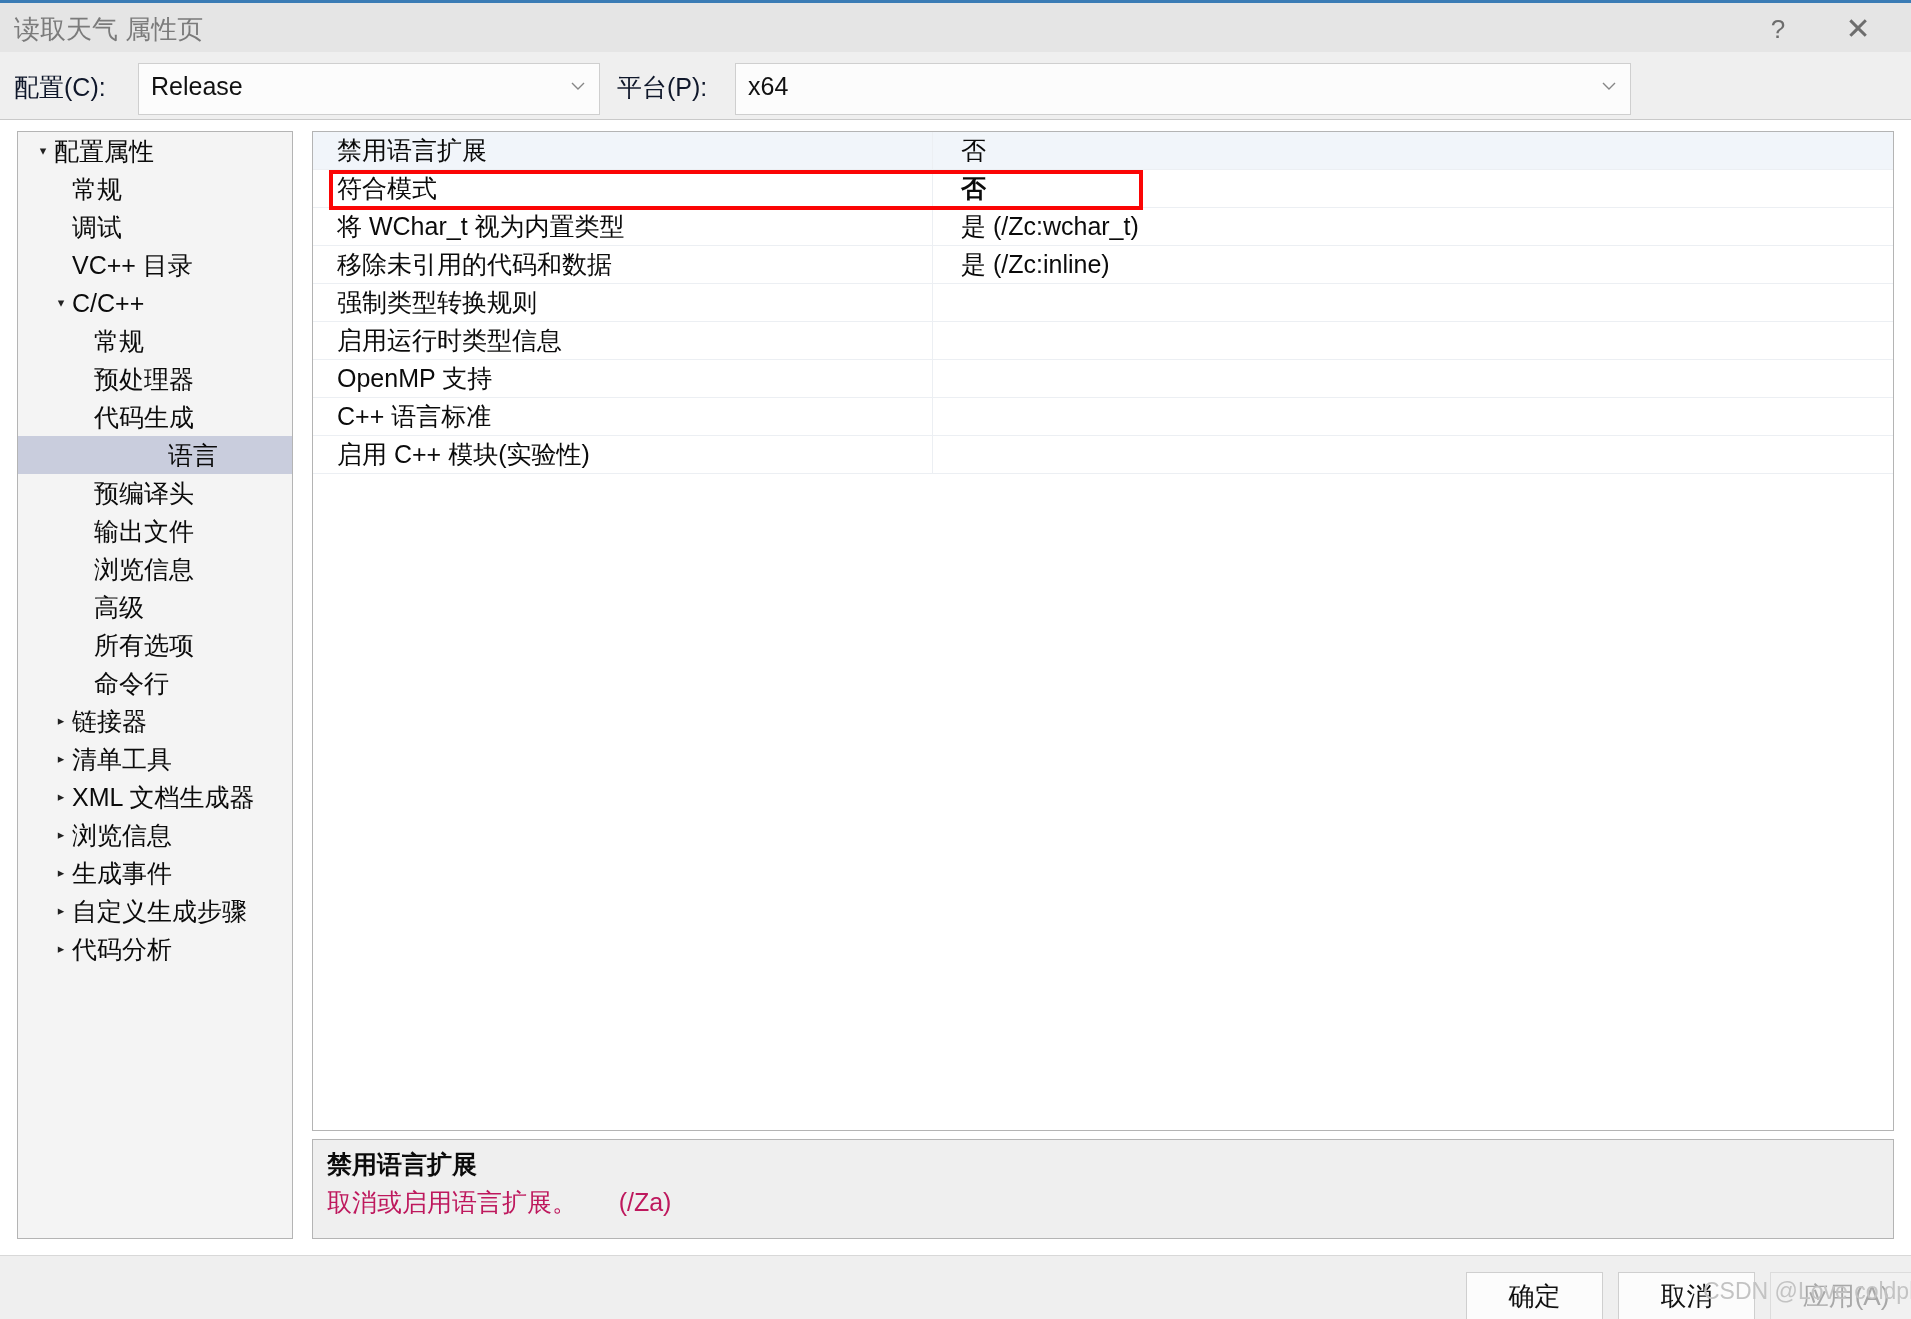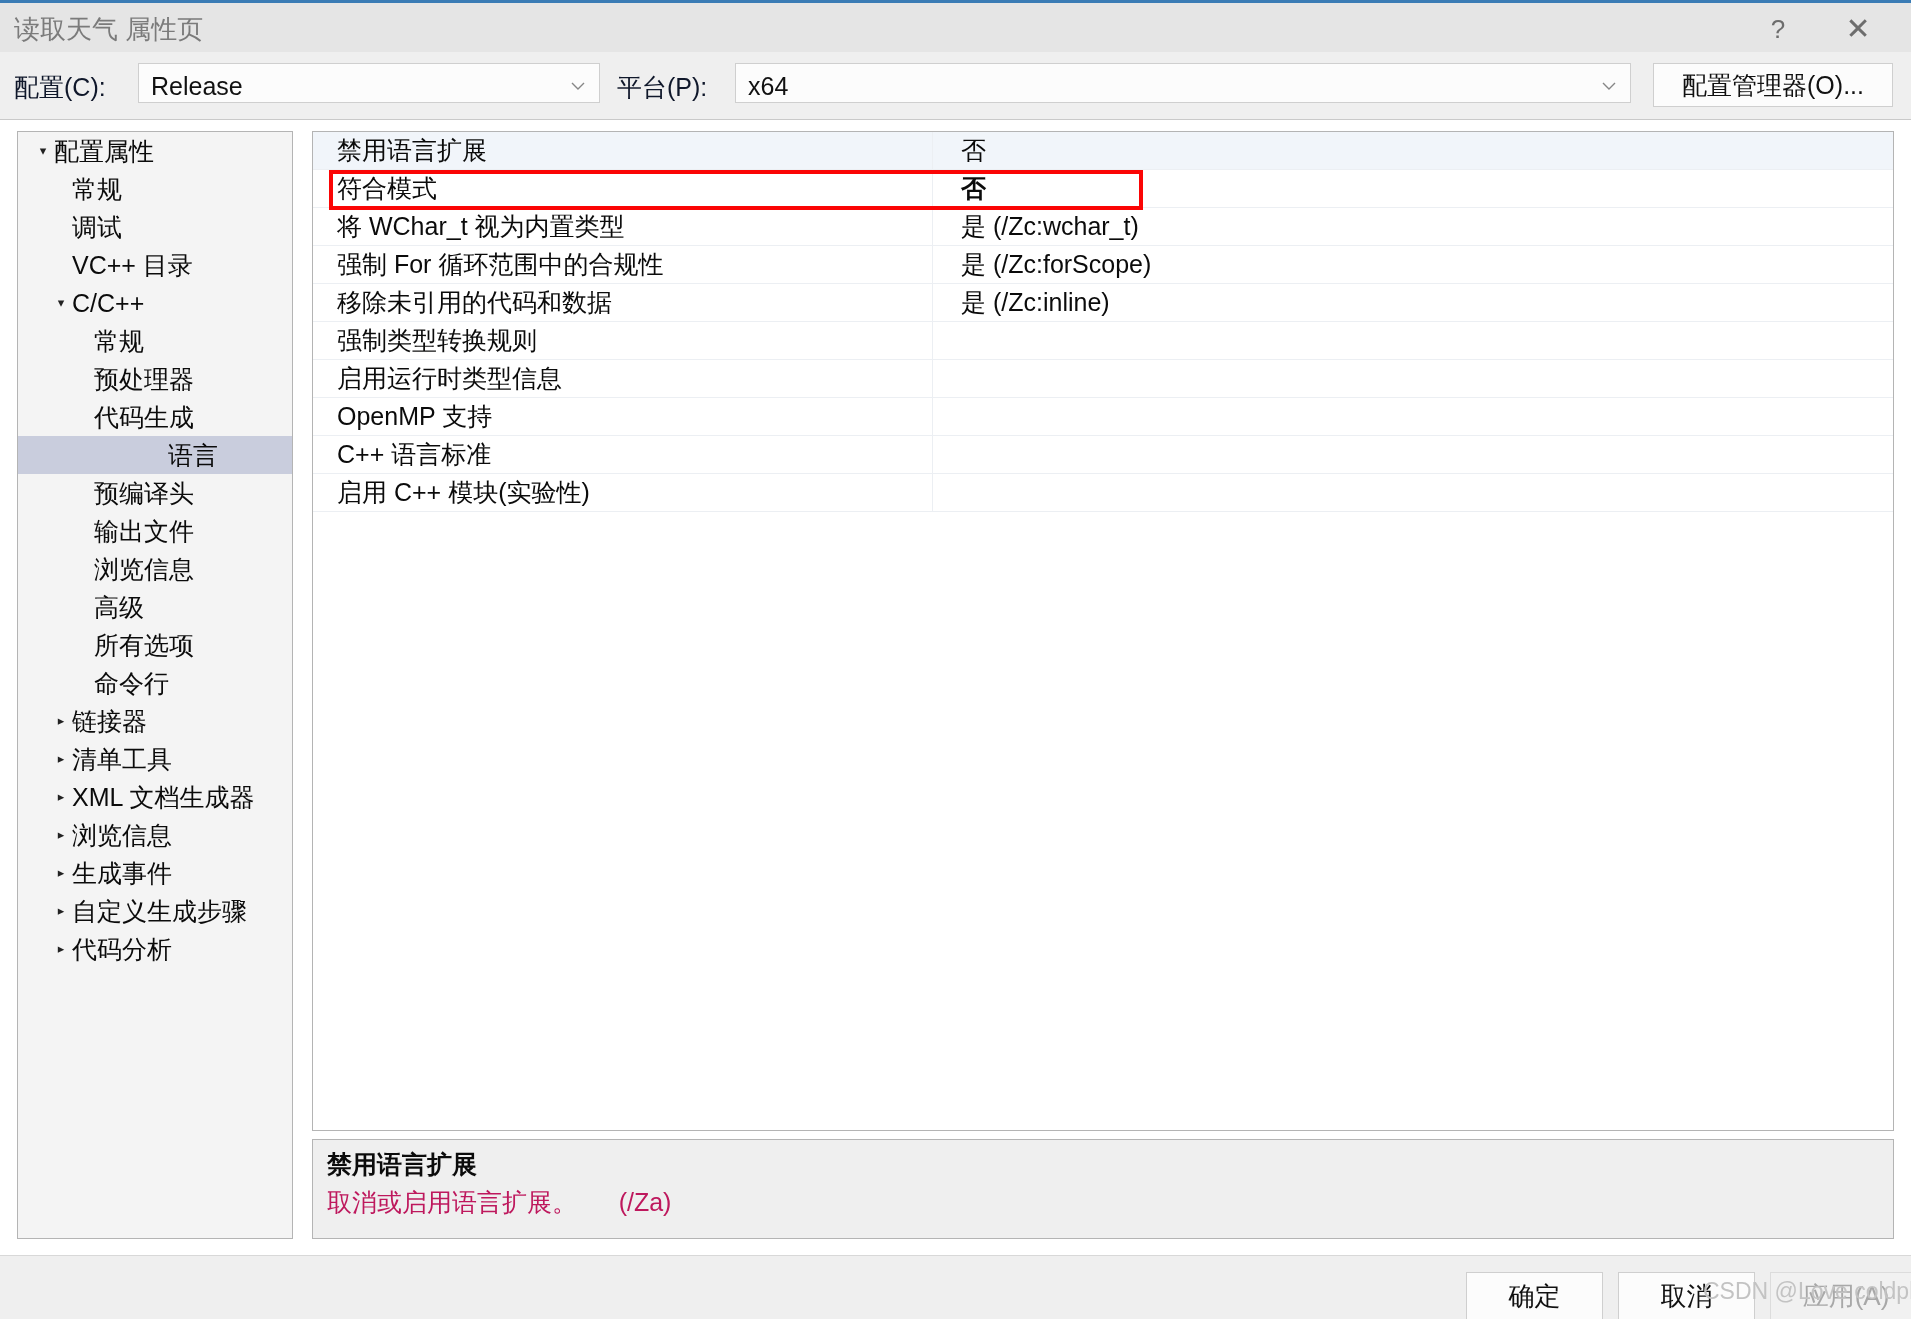--- a/index.html
+++ b/index.html
@@ -64,21 +64,21 @@
     color: #0f172a;
     top: 19px;
     white-space: nowrap;
   }
   .cfg-label-config { left: 14px; }
   .cfg-label-platform { left: 617px; }
 
   .cfg-combo {
     position: absolute;
     top: 11px;
-    height: 40px;
+    height: 52px;
     background: #fcfcfc;
     border: 1px solid #cfcfcf;
     box-sizing: border-box;
   }
   .cfg-combo-config { left: 138px; width: 462px; }
   .cfg-combo-platform { left: 735px; width: 896px; }
   .cfg-combo .combo-value {
     position: absolute;
     left: 12px;
     top: 8px;
@@ -321,21 +321,20 @@
   <div class="cfg-label cfg-label-platform">平台(P):</div>
   <div class="cfg-combo cfg-combo-platform">
     <span class="combo-value">x64</span>
     <span class="combo-arrow">
       <svg width="18" height="18" viewBox="0 0 18 18">
           <path d="M3 6 L9 12 L15 6" fill="none" stroke="#868686" stroke-width="1.4"></path>
         </svg>
     </span>
   </div>
 
-  <div class="cfg-mgr-btn">配置管理器(O)...</div>
 </div>
 
 <div class="sidebar">
   <div id="tree-host">
       <div class="tree-item lvl0"><span class="tw">▾</span><span class="tlabel">配置属性</span></div>
       <div class="tree-item lvl1"><span class="tw"></span><span class="tlabel">常规</span></div>
       <div class="tree-item lvl1"><span class="tw"></span><span class="tlabel">调试</span></div>
       <div class="tree-item lvl1"><span class="tw"></span><span class="tlabel">VC++ 目录</span></div>
       <div class="tree-item lvl1"><span class="tw">▾</span><span class="tlabel">C/C++</span></div>
       <div class="tree-item lvl2"><span class="tw"></span><span class="tlabel">常规</span></div>
@@ -369,25 +368,20 @@
         <span class="gname">符合模式</span>
         <span class="gsplit"></span>
         <span class="gval bold">否</span>
       </div>
       <div class="grid-row">
         <span class="gname">将 WChar_t 视为内置类型</span>
         <span class="gsplit"></span>
         <span class="gval">是 (/Zc:wchar_t)</span>
       </div>
       <div class="grid-row">
-        <span class="gname">强制 For 循环范围中的合规性</span>
-        <span class="gsplit"></span>
-        <span class="gval">是 (/Zc:forScope)</span>
-      </div>
-      <div class="grid-row">
         <span class="gname">移除未引用的代码和数据</span>
         <span class="gsplit"></span>
         <span class="gval">是 (/Zc:inline)</span>
       </div>
       <div class="grid-row">
         <span class="gname">强制类型转换规则</span>
         <span class="gsplit"></span>
         <span class="gval"></span>
       </div>
       <div class="grid-row">

